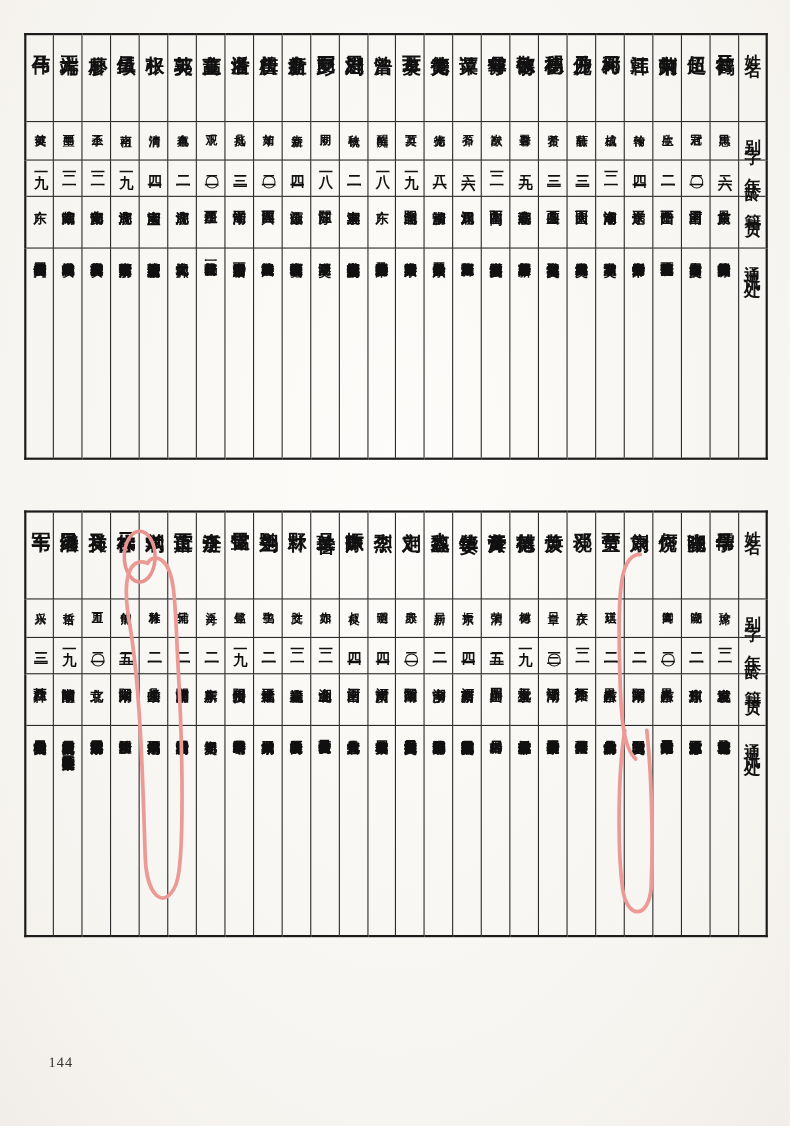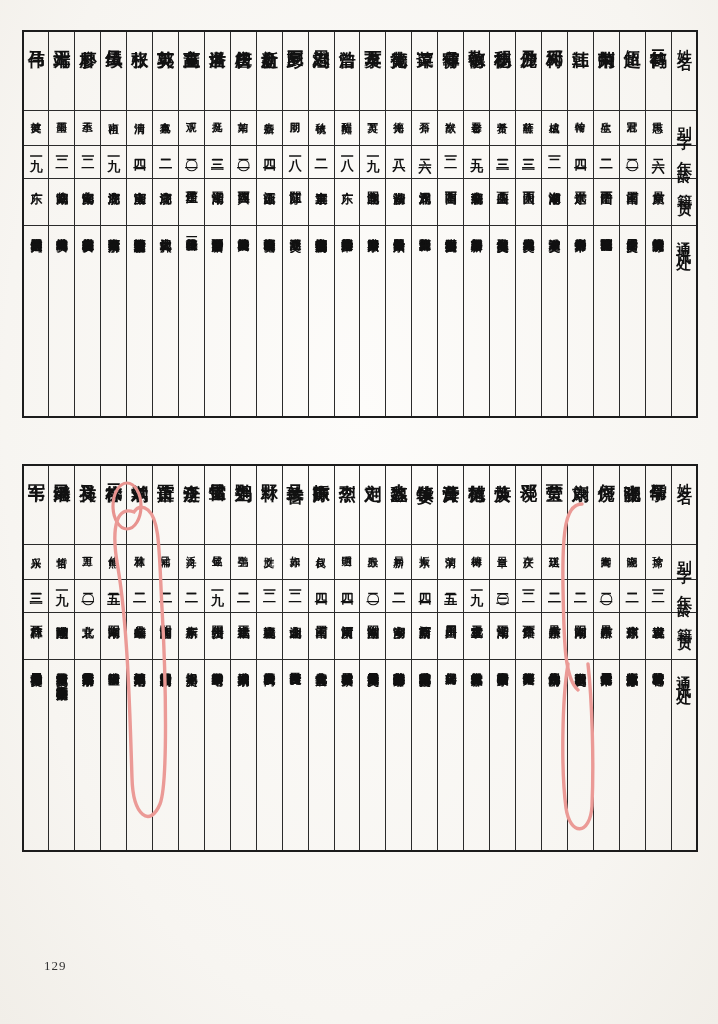--- a/index.html
+++ b/index.html
@@ -890,21 +890,21 @@
             </td>
             <td class="hdr">
               <span class="v hdr-addr">通讯处</span>
             </td>
           </tr>
       </tbody>
     </table>
 
   </div>
 
-  <div class="pagenum">129</div>
+  <div class="pagenum">144</div>
 
   <div class="annot" style="left:105px;top:480px;">
     <svg width="44" height="52" viewBox="0 0 44 52">
       <ellipse cx="22" cy="26" rx="14" ry="23" fill="none" stroke="#e8938f" stroke-width="3.2"></ellipse>
     </svg>
   </div>
 
   <div class="annot" style="left:104px;top:498px;">
     <svg width="78" height="340" viewBox="0 0 78 340">
       <path d="M30 14 C14 8, 6 26, 14 70 C24 130, 26 220, 28 280 C29 318, 46 330, 56 306 C64 286, 62 180, 58 110 C55 54, 56 22, 44 12 C38 7, 33 9, 30 14 Z" fill="none" stroke="#eb9a96" stroke-width="3.4" stroke-linecap="round"></path>

